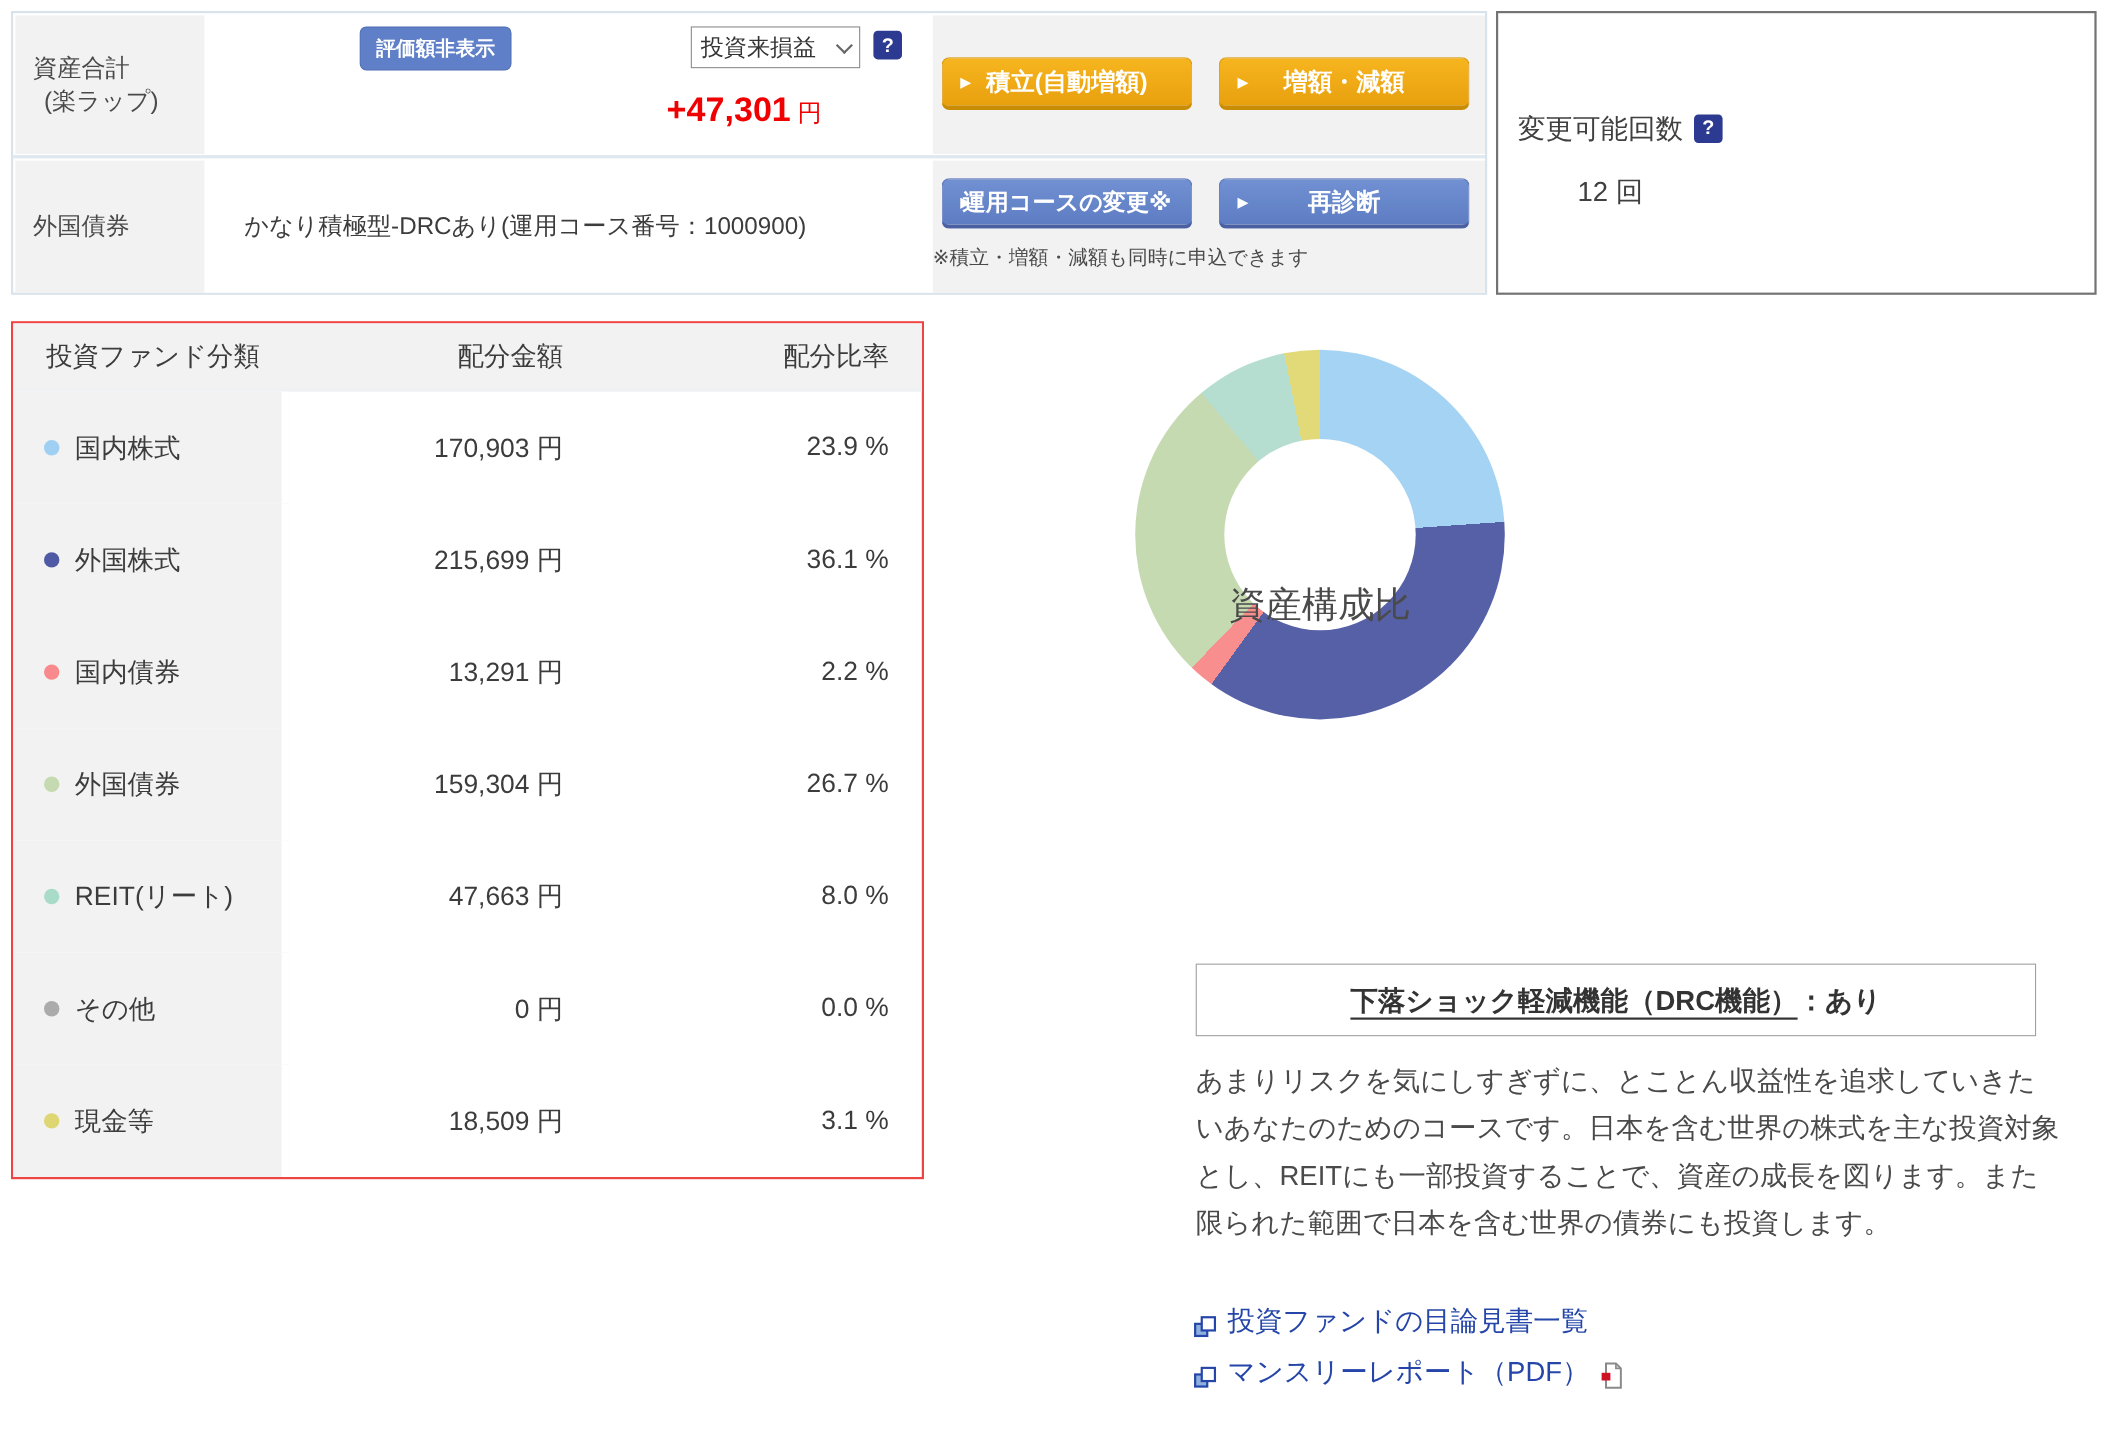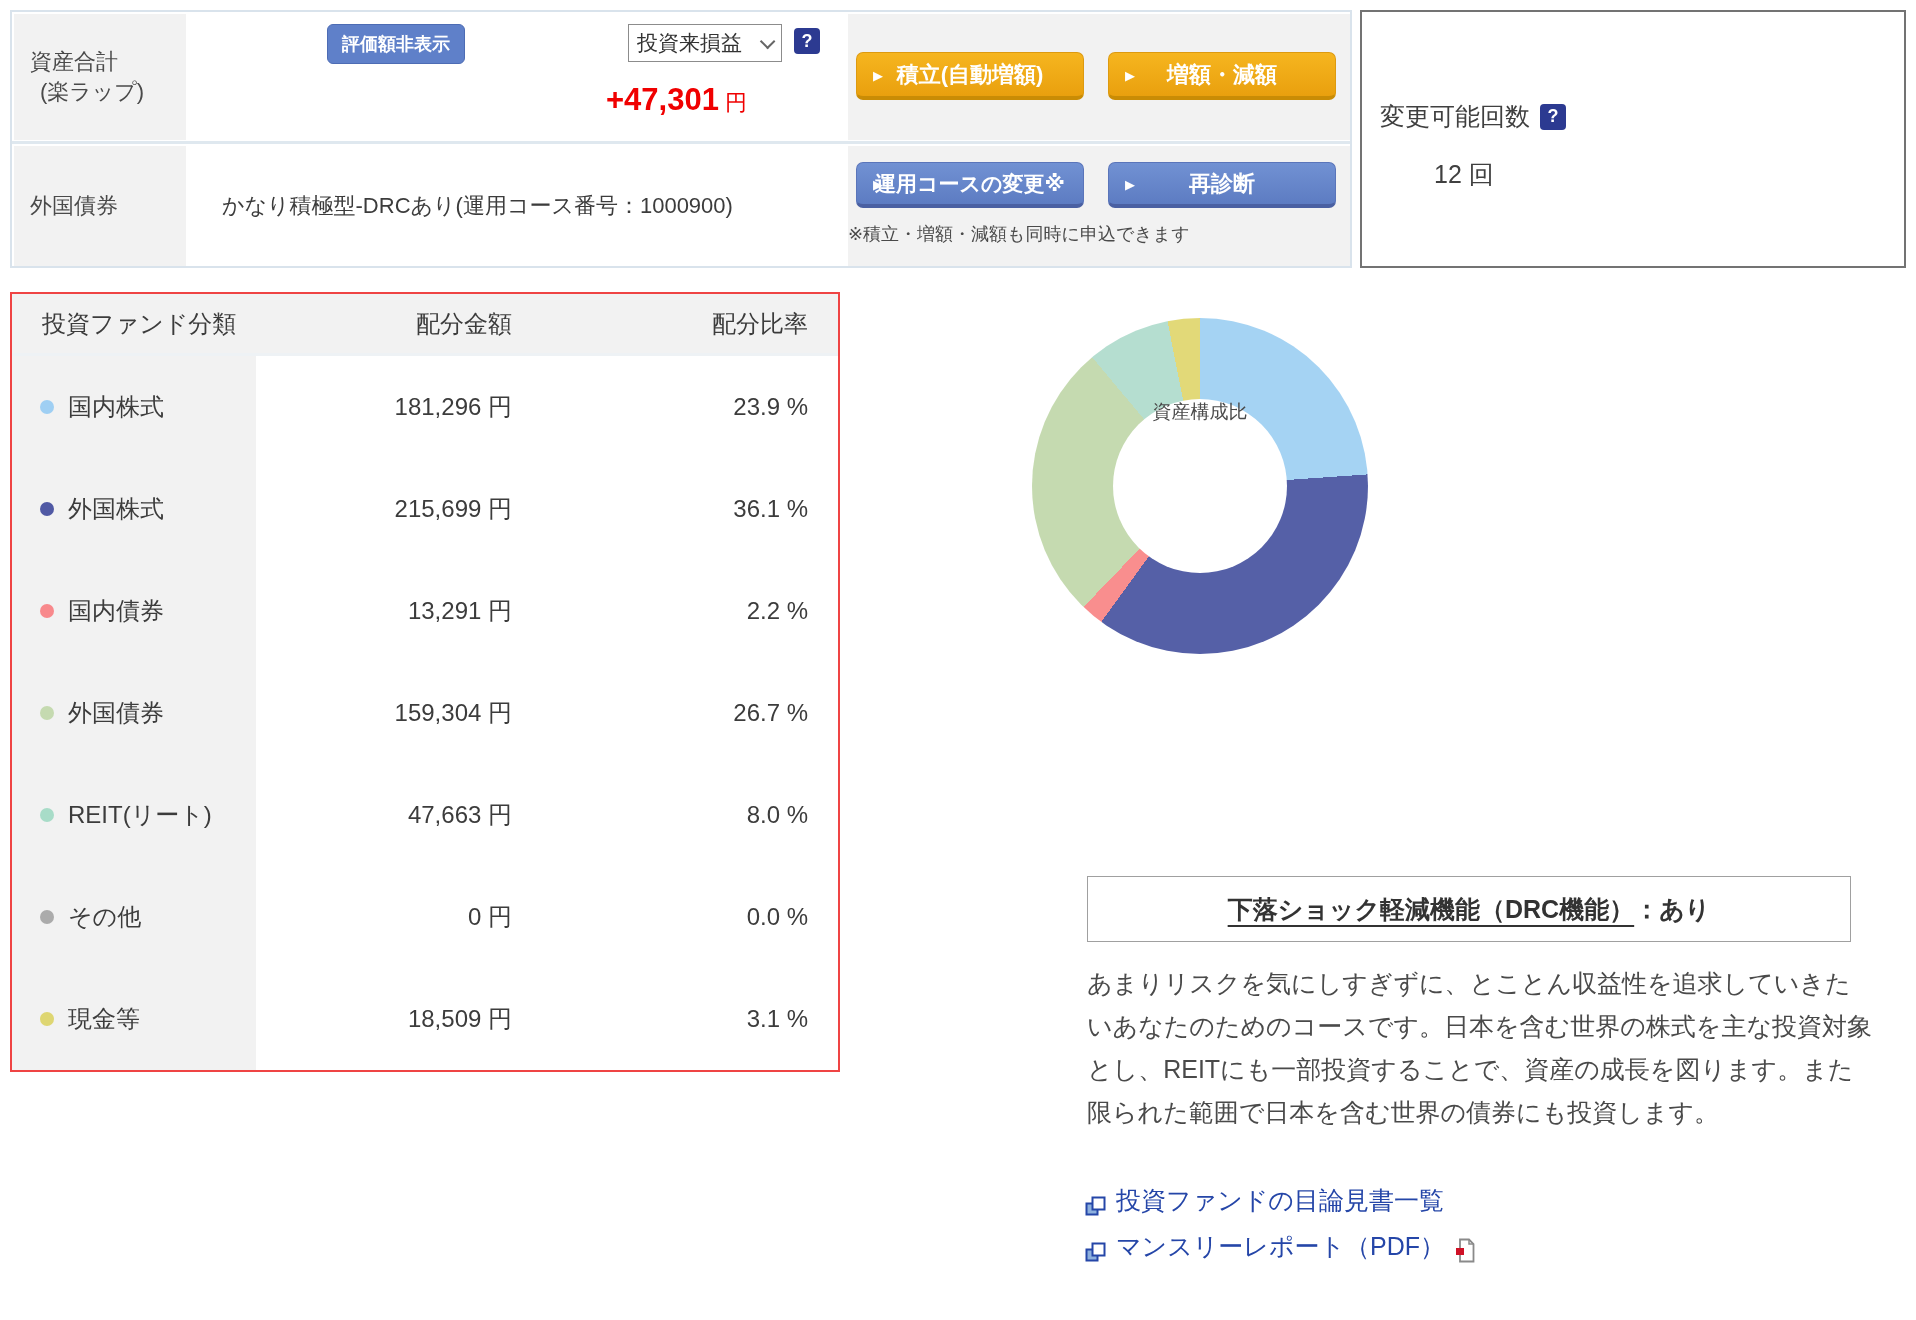--- a/index.html
+++ b/index.html
@@ -67,21 +67,21 @@
     display:flex; align-items:center; padding-left:28px; }
   .dot { width:14px; height:14px; border-radius:50%; margin-right:14px; flex:0 0 auto; }
   .td2 { flex:0 0 250px; display:flex; align-items:center; justify-content:flex-end; }
   .td3 { flex:1; display:flex; align-items:center; justify-content:flex-end;
     padding-right:30px; }
 
   
   .donut { left:1032px; top:318px; width:336px; height:336px; border-radius:50%; }
   .donut-hole { position:absolute; left:50%; top:50%; width:174px; height:174px;
     margin:-87px 0 0 -87px; background:#fff; border-radius:50%; display:flex;
-    align-items:flex-start; justify-content:center; font-size:19px; color:#4a4a4a; }
+    align-items:flex-end; justify-content:center; font-size:33px; color:#4a4a4a; }
 
   
   .drc-box { left:1087px; top:876px; width:764px; height:66px;
     border:1px solid #a0a0a0; background:#fff; display:flex; align-items:center;
     justify-content:center; font-size:25px; font-weight:bold; color:#333; }
   .drc-underline { text-decoration:underline; text-underline-offset:7px;
     text-decoration-thickness:2px; }
   .desc { left:1087px; top:962px; width:786px; font-size:25px; line-height:43px;
     color:#4a4a4a; }
 
@@ -163,21 +163,21 @@
     <div class="th1">投資ファンド分類</div>
     <div class="th2">配分金額</div>
     <div class="th3">配分比率</div>
   </div>
   <div class="tbody">
   <div class="trow">
     <div class="td1">
       <span class="dot" style="background-color: rgb(159, 207, 243);"></span>
       <span>国内株式</span>
     </div>
-    <div class="td2">181,296 円</div>
+    <div class="td2">170,903 円</div>
     <div class="td3">23.9 %</div>
   </div>
 
   <div class="trow">
     <div class="td1">
       <span class="dot" style="background-color: rgb(80, 89, 164);"></span>
       <span>外国株式</span>
     </div>
     <div class="td2">215,699 円</div>
     <div class="td3">36.1 %</div>

